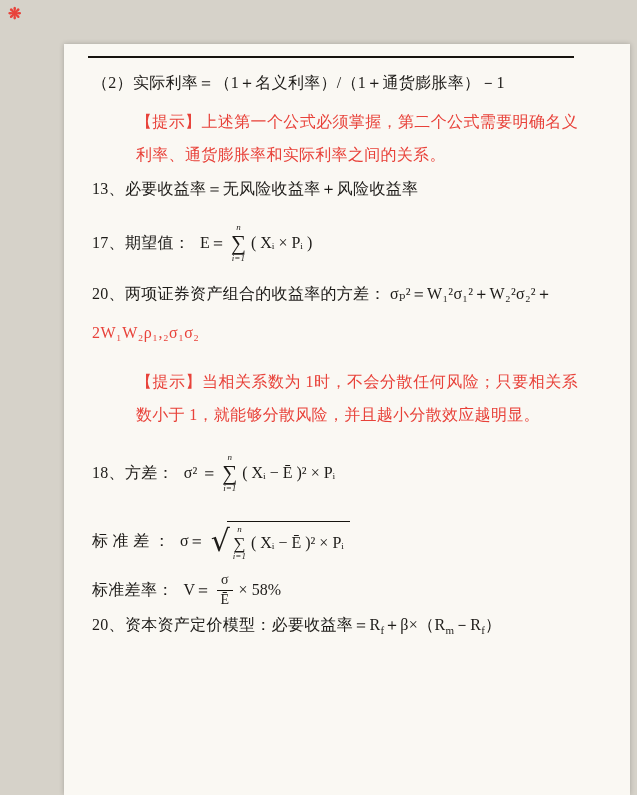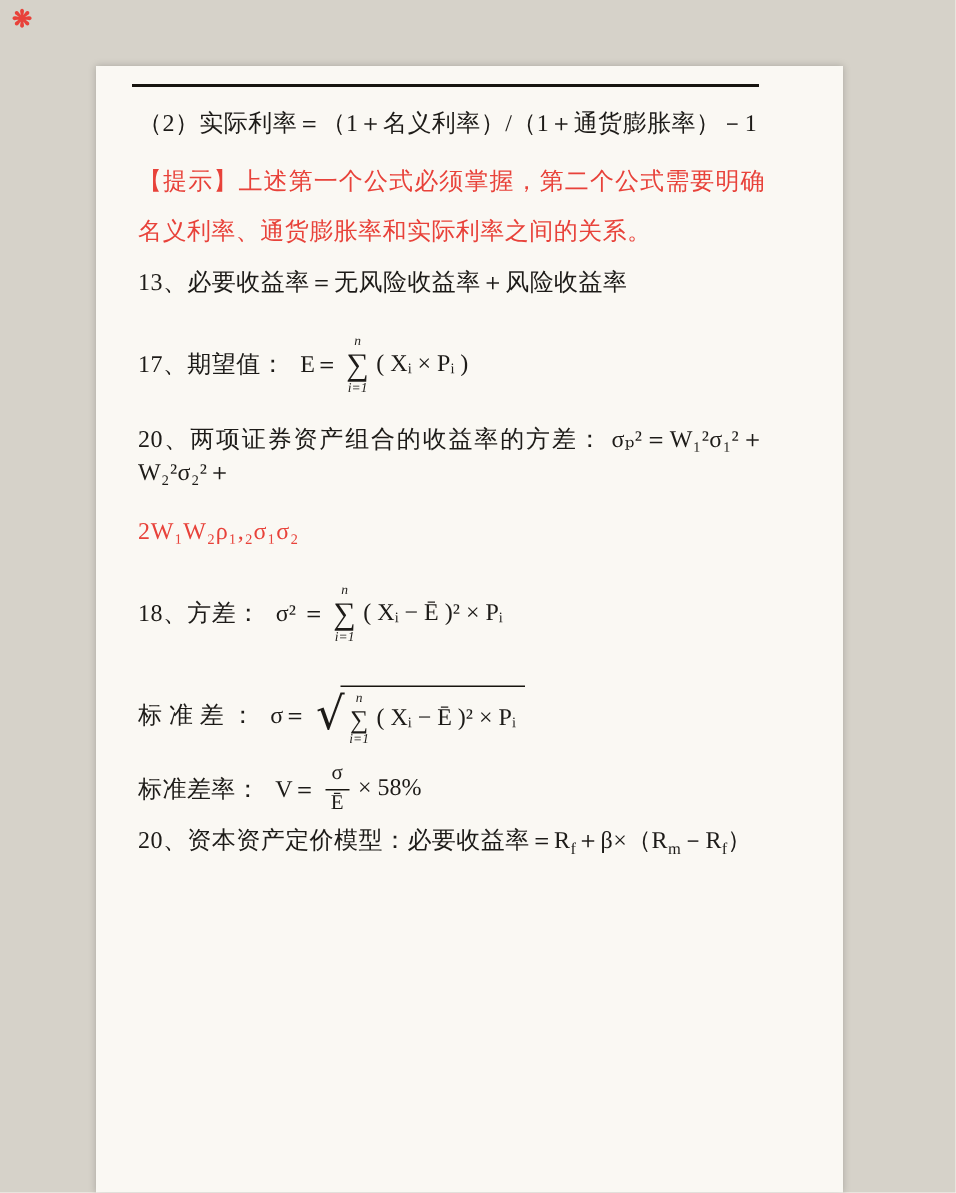--- a/index.html
+++ b/index.html
@@ -10,39 +10,39 @@
     font-family: "Liberation Serif", "DejaVu Serif", serif;
     color: var(--ink, #1d1b18);
   }
   .corner-mark {
     position: absolute; left: 8px; top: 6px;
     color: var(--accent-red, #e23c36);
     font-size: 16px; line-height: 1; font-weight: bold;
   }
   .page {
     position: absolute; left: 64px; top: 44px;
-    width: 454px; height: 751px;
+    width: 566px; height: 751px;
     background: var(--paper, #faf8f3);
     box-shadow: 0 0 5px rgba(0,0,0,.22);
-    padding-left: 44px;
   }
   .rule {
     position: absolute; left: 24px; right: 56px; top: 12px;
     border-top: 2px solid #17140f;
   }
   .content {
     position: absolute; left: 28px; right: 52px; top: 0;
   }
   .para {
     font-size: 16px; line-height: 22px; letter-spacing: .3px;
     text-align: justify;
   }
   .tip {
     color: var(--accent-red, #e23c36);
     line-height: 33px;
+    margin-left: 44px;
   }
   .red { color: var(--accent-red, #e23c36); }
   .formula-line {
     font-size: 16px; display: flex; align-items: center;
     letter-spacing: .3px;
   }
   .math { display: inline-flex; align-items: center; margin-left: 8px; letter-spacing: 0; }
   .math .tok { margin: 0 2px; }
   .sum {
     display: inline-flex; flex-direction: column; align-items: center;
@@ -94,20 +94,21 @@
       </span>
     </div>
 
     <div class="para" style="margin-top:17px">
       <span>20、两项证券资产组合的收益率的方差：</span>
       <span>σₚ²＝W₁²σ₁²＋W₂²σ₂²＋</span>
     </div>
 
     <div class="red-line red" style="margin-top:16px">2W₁W₂ρ₁,₂σ₁σ₂</div>
 
+    <div class="para tip" style="margin-top:20px">【提示】当相关系数为 1时，不会分散任何风险；只要相关系数小于 1，就能够分散风险，并且越小分散效应越明显。</div>
 
     <div class="formula-line" style="margin-top:19px; height:46px">
       <span>18、方差：</span>
       <span class="math">
         <span class="tok">σ² ＝</span>
         <span class="sum">
           <span class="sum-top">n</span>
           <span class="sum-sym">∑</span>
           <span class="sum-bot">i=1</span>
         </span>

